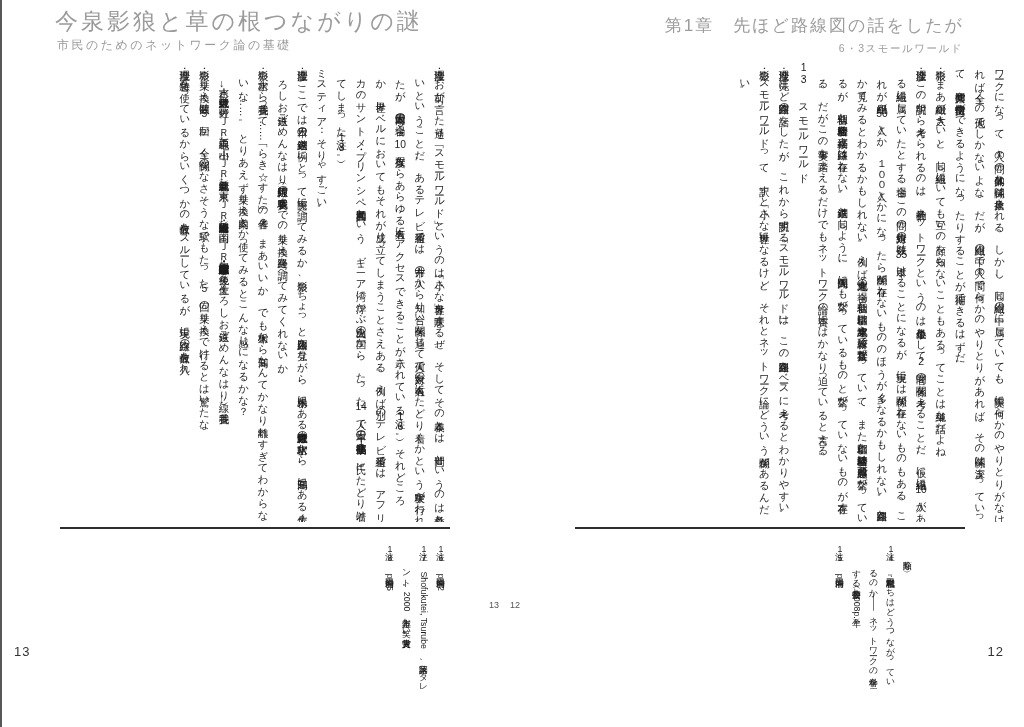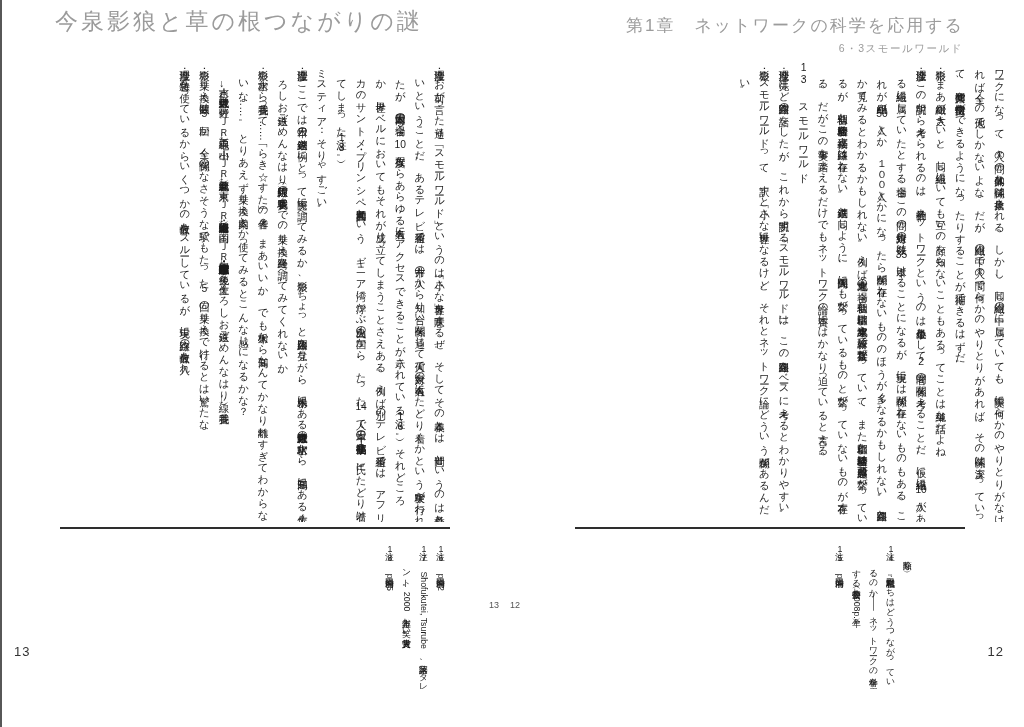--- a/index.html
+++ b/index.html
@@ -50,40 +50,41 @@
 
   .tcy { text-combine-upright:all; }
 </style>
 </head>
 <body>
 
 <div class="spread">
 
   <div class="page left">
     <div class="page-title">今泉影狼と草の根つながりの謎</div>
+    <div class="page-subtitle">市民のためのネットワーク論の基礎</div>
     <div class="vtext body">
         <p class="dialogue">魔理沙：お前が言った通り、「スモールワールド」というのは「小さな世界」を意味するぜ。そしてその本義とは、世間というのは意外と狭いということだ。あるテレビ番組では、市井の人から知り合い関係を通じて何人で対象の有名人にたどり着くかという実験が行われたが、日本国内の場合<span class="tcy">5</span>～<span class="tcy">10</span>人程度ならあらゆる有名人にアクセスできることが示されている（注<span class="tcy">1</span>・<span class="tcy">6</span>）。それどころか、世界レベルにおいてもそれが成り立ってしまうことさえある。例えば別のテレビ番組では、アフリカのサントメ・プリンシペ民主共和国という、ギニア湾に浮かぶ火山島の国から、たった<span class="tcy">14</span>人で日本の笑福亭鶴瓶（注<span class="tcy">1</span>・<span class="tcy">7</span>）氏にたどり着けてしまった（注<span class="tcy">1</span>・<span class="tcy">8</span>）。</p>
         <p class="dialogue">ミスティア：そりゃすごい。</p>
         <p class="dialogue">魔理沙：ここでは日本の鉄道網を例にとって実際に調べてみるか。影狼、ちょっと路線図を見ながら、栃木県にある東武鉄道佐野線の吉水駅から、高知県にある土佐くろしお鉄道ごめんなはり線（阿佐線）の香我美駅までの乗り換え経路を調べてみてくれないか。</p>
         <p class="dialogue">影狼：吉水から香我美って……「らき☆すた」の作者？　まあいいか。でも栃木から高知なんてかなり離れすぎてわからないな……。とりあえず乗り換え案内とか使ってみるとこんな感じになるかな？</p>
         <p class="route">吉水→（東武佐野線）→佐野→（ＪＲ両毛線）→小山→（ＪＲ東北新幹線）→東京→（ＪＲ東海道・山陽新幹線）→岡山→（ＪＲ宇野線・本四備讃線・予讃線・土讃線・特急南風）→後免→（土佐くろしお鉄道ごめんなはり線）→香我美</p>
         <p class="dialogue">影狼：乗り換え回数は<span class="tcy">5</span>回か。全く関係のなさそうな駅でもたった<span class="tcy">5</span>回の乗り換えで行けるとは驚いたな。</p>
         <p class="dialogue">魔理沙：特急を使っているからいくつかの分岐点をスルーしているが、現実に路線の分岐点を入れ</p>
       </div>
     <div class="rule"></div>
     <div class="vtext notes">
         <p class="note">注<span class="tcy">1</span>・<span class="tcy">6</span>　増田前掲 p.22</p>
         <p class="note">注<span class="tcy">1</span>・<span class="tcy">7</span>　Shofukutei, Tsurube　落語家、タレント。2000年上方お笑い大賞受賞。</p>
         <p class="note">注<span class="tcy">1</span>・<span class="tcy">8</span>　増田前掲 p.25</p>
       </div>
     <div class="pagenum">13</div>
   </div>
 
   <div class="page right">
-    <div class="chapter-head">第1章　ネットワークの科学を応用する</div>
+    <div class="chapter-head">第1章　先ほど路線図の話をしたが</div>
     <div class="section-head">6・3スモールワールド</div>
     <div class="vtext body">
         <p class="plain">ワークになって、人々の間の具体的な関係は捨象される。しかし、同じ組織の中に属していても、実際に何らかのやりとりがなければ全くの他人でしかないよな。だが、組織の中で人々の間で何らかのやりとりがあれば、その関係は深まっていって、共同作業や情報交換ができるようになったりすることが期待できるはずだ。</p>
         <p class="dialogue">影狼：まあ組織が大きいと、同じ組織にいても互いの顔を知らないこともあるってことは単純な話だよね。</p>
         <p class="dialogue">魔理沙：この説明から考えられるのは、社会的ネットワークというのは最小単位として<span class="tcy">2</span>者間の関係を考えることだ。仮に組織に<span class="tcy">10</span>人がある組織に属していたとする場合、この間の対角線の数は<span class="tcy">35</span>本引けることになるが、現実には関係が存在しないものもある。これが組織が<span class="tcy">50</span>人とか、１００人とかになったら関係が存在しないもののほうが多くなるかもしれない。路線図とか見てみるとわかるかもしれない。例えば東北地方の場合、仙台駅と郡山駅は東北本線や新幹線で直接繋がっていて、また郡山駅と会津若松駅は磐越西線で繋がっているが、仙台駅と会津若松駅を直接結ぶ路線は存在しない。鉄道網と同じように、人間関係にも繋がっているものと繋がっていないものが存在する。だがこの事実を踏まえるだけでもネットワーク論の本質にはかなり迫っていると言える。</p>
         <p class="heading"><span class="tcy">1</span>・<span class="tcy">3</span>　スモールワールド</p>
         <p class="dialogue">魔理沙：先ほど路線図の話をしたが、これから説明する「スモールワールド」は、この路線図をベースに考えるとわかりやすい。</p>
         <p class="dialogue">影狼：スモールワールドって、訳すと「小さな世界」になるけど、それとネットワーク論にどういう関係があるんだい。</p>
       </div>
     <div class="rule"></div>

